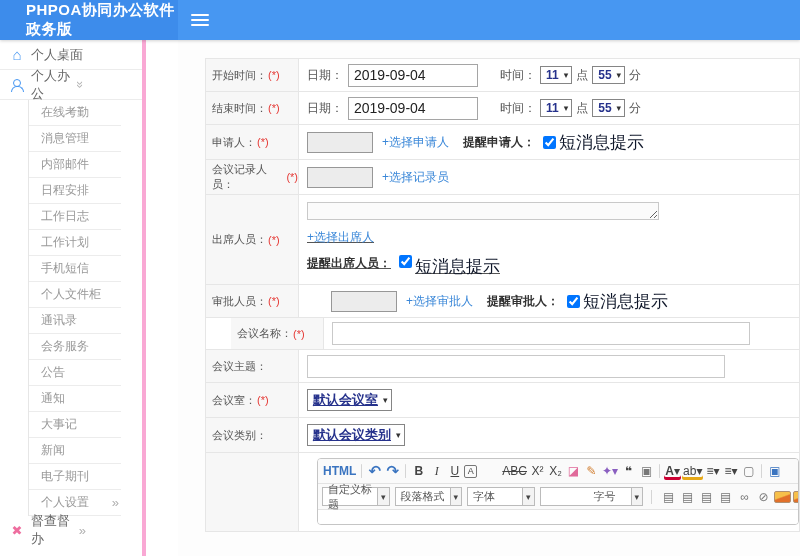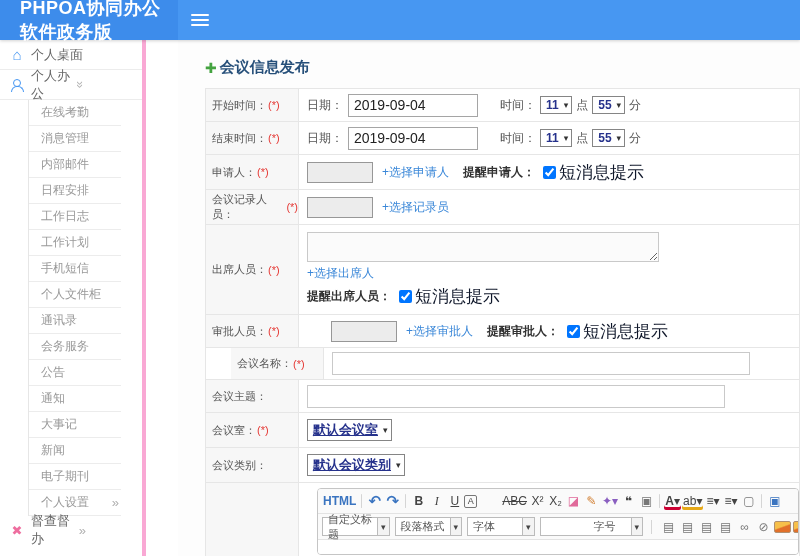--- a/index.html
+++ b/index.html
@@ -3,21 +3,21 @@
 <meta charset="utf-8">
 <style>
   * { margin:0; padding:0; box-sizing:border-box; }
   html,body { width:800px; height:556px; overflow:hidden; background:#fff;
     font-family:"Liberation Sans","DejaVu Sans",sans-serif; }
 
   
   .topbar { height:40px; background:#4797f2; display:flex; align-items:center;
     box-shadow:0 1px 3px rgba(0,0,0,.18); position:relative; z-index:3; }
   .brand { width:178px; height:100%; background:#3d8ceb; color:#fff; font-weight:bold;
-    font-size:18px; display:flex; align-items:center; padding-left:20px; letter-spacing:.5px; }
+    font-size:15px; display:flex; align-items:center; padding-left:26px; letter-spacing:.5px; }
   .burger { margin-left:13px; width:18px; height:12px; display:flex; flex-direction:column;
     justify-content:space-between; cursor:pointer; }
   .burger i { display:block; height:2px; background:#fff; border-radius:1px; }
 
   
   .sidebar { position:absolute; top:40px; left:0; width:146px; bottom:0; background:#fff;
     border-right:4px solid #f9a8d4; overflow:hidden; z-index:2; }
   .side-item { height:30px; display:flex; align-items:center; padding-left:9px;
     border-bottom:1px solid #ececec; color:#666; font-size:13px; cursor:pointer; }
   .sicon { width:16px; margin-right:6px; color:#4797f2; font-size:14px; text-align:center; flex:none; }
@@ -64,21 +64,21 @@
   .sel.big b { text-decoration:underline; font-size:13px; }
   .mini-input { width:66px; height:21px; border:1px solid #979797; background:#ececec; }
   .wide-input { width:418px; height:23px; border:1px solid #c9c9c9; font-family:inherit;
     font-size:12px; padding:0 4px; }
   .attendee-area { width:352px; height:53px; border:1px solid #c9c9c9; background:#fbfbfb;
     resize:both; font-family:inherit; }
   .lnk { color:#3a87d8; font-size:12px; margin-left:9px; text-decoration:none; cursor:pointer; white-space:nowrap; }
   .remind { font-weight:bold; color:#333; font-size:12px; margin-left:14px; white-space:nowrap; }
   .cbx { margin-left:8px; width:13px; height:13px; cursor:pointer; }
   .smslab { color:#0f172a; font-size:17px; margin-left:3px; white-space:nowrap; }
-  .subline { margin-top:3px; display:flex; align-items:center; }
+  .subline { margin-top:9px; display:flex; align-items:flex-start;text-decoration:underline; }
   .subline .lnk { margin-left:0; }
 
   
   .frow.edrow { height:79px; }
   .editor { margin-left:10px; width:482px; border:1px solid #c5c5c5; border-radius:4px;
     background:#fff; overflow:hidden; align-self:flex-start; }
   .tb { display:flex; align-items:center; padding:3px 4px; background:#fafafa;
     border-bottom:1px solid #e3e3e3; gap:1px; }
   .tbtn { min-width:17px; height:18px; display:inline-flex; align-items:center; justify-content:center;
     font-size:12px; color:#444; border-radius:2px; padding:0 1px; cursor:pointer; white-space:nowrap; }
@@ -161,24 +161,20 @@
     </div>
   </div>
   <div class="side-item supervise">
     <span class="sicon pink-i"></span>
     <span>督查督办</span>
     <span class="chev"></span>
   </div>
 </aside>
 
 <main class="main">
-  <div class="page-title">
-    <span class="plus-i"></span>
-    <span>会议信息发布</span>
-  </div>
 
   <div class="ftable">
 
     <div class="frow" style="height:33px;">
       <div class="flabel">
         <span>开始时间：</span>
           <em class="req">(*)</em>
       </div>
       <div class="fval">
         <span class="flab">日期：</span>

